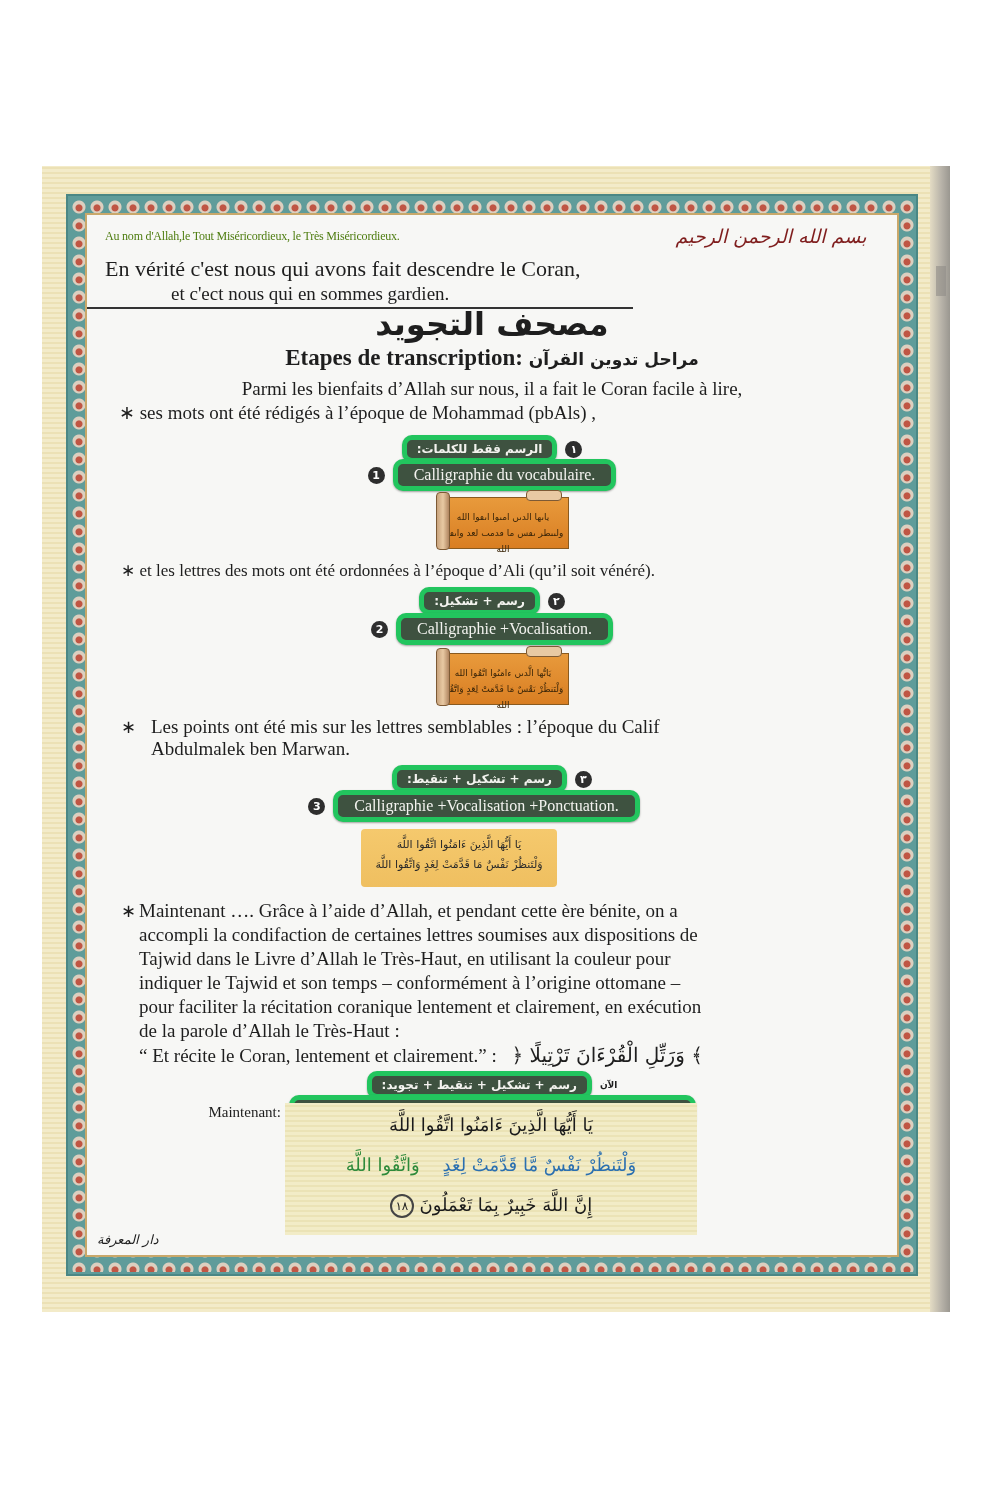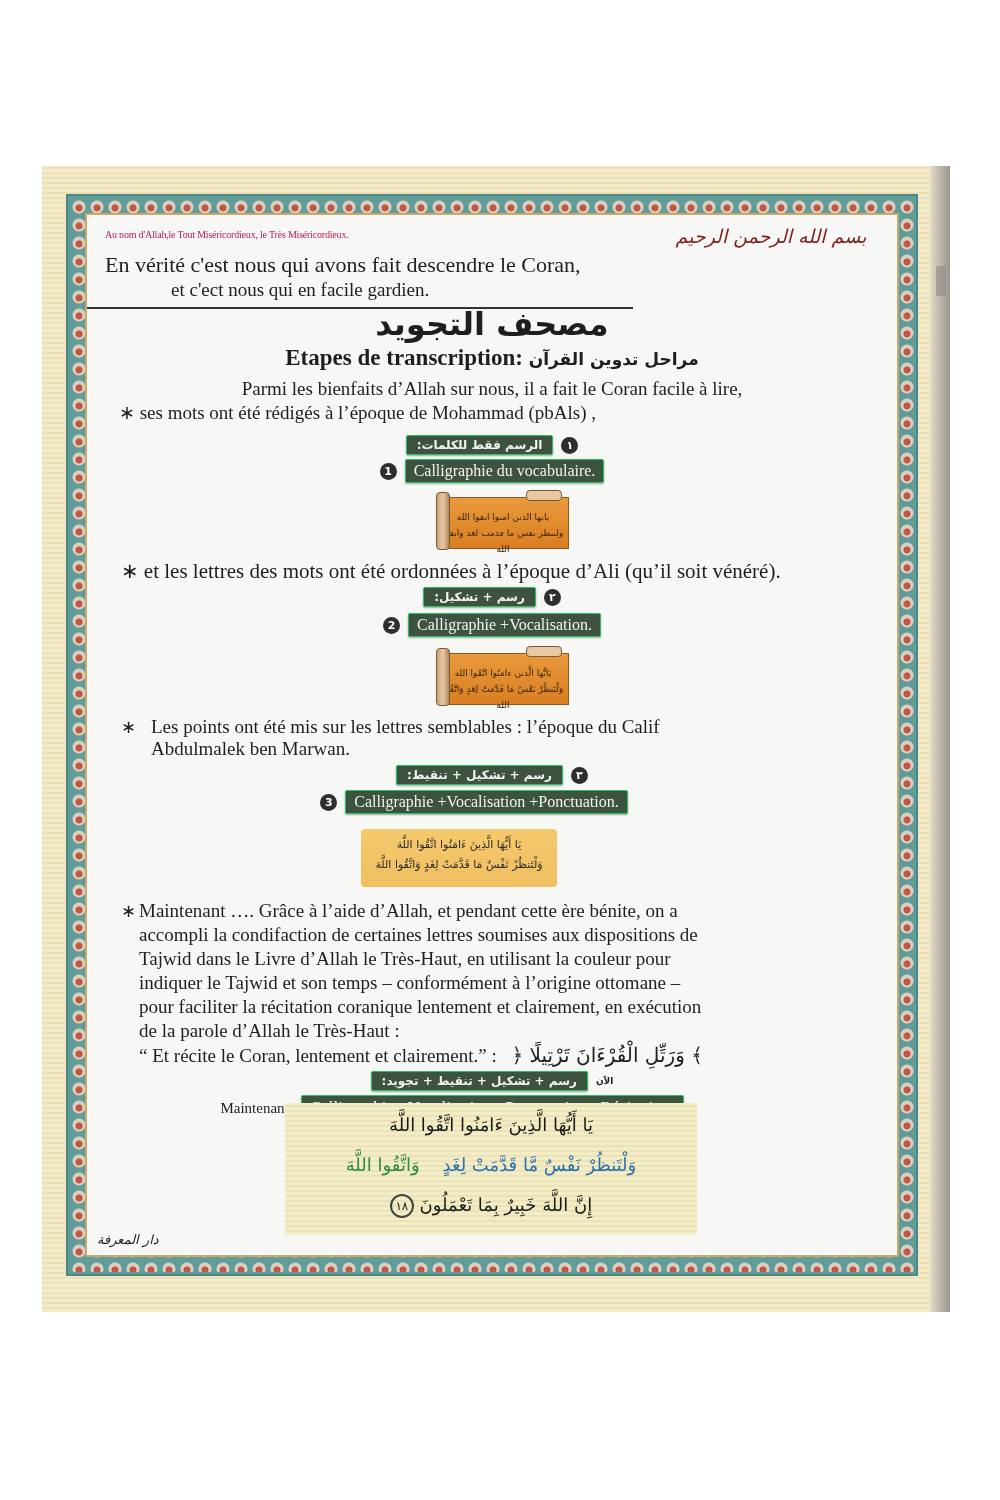--- a/index.html
+++ b/index.html
@@ -31,21 +31,21 @@
         radial-gradient(circle at 50% 50%, #f2d8c6 0 6px, transparent 7px) 0 0 / 18px 18px;
       opacity: .85;
     }
     .inner {
       position: relative; width: 100%; height: 100%;
       background: #f7f7f5;
       border: 2px solid #c9a86a;
     }
 
     .header-left { position: absolute; left: 18px; top: 14px; width: 540px; }
-    .h-small { font-size: 10px; color: #be185d; letter-spacing: -0.2px; }
+    .h-small { font-size: 12px; color: #4d7c0f; letter-spacing: -0.2px; }
     .h-line { font-size: 22px; margin-top: 12px; }
     .h-line2 { font-size: 19px; margin-left: 66px; margin-top: 1px; }
     .header-rule { position: absolute; left: 0px; top: 92px; width: 546px; border-top: 2px solid #333; }
     .header-arabic {
       position: absolute; right: 6px; top: 10px; width: 240px; text-align: center;
       font-family: "DejaVu Serif", serif; direction: rtl; color: #7f1d1d;
     }
     .basmala { font-size: 19px; font-style: italic; }
     .ayah-head { font-size: 19px; font-weight: bold; margin-top: 4px; letter-spacing: -1px; }
 
@@ -56,25 +56,25 @@
     .section-title {
       position: absolute; left: 0; right: 0; top: 130px; text-align: center;
       font-size: 23px; font-weight: bold;
     }
     .section-title .ar { font-family: "DejaVu Sans", sans-serif; font-size: 17px; direction: rtl; }
 
     .p { position: absolute; left: 14px; right: 14px; font-size: 19px; line-height: 24px; }
     .bullet { position: absolute; font-size: 18px; line-height: 24px; }
 
     .pill {
-      display: inline-block; background: #3e5240; color: #f3f3ef; border-radius: 2px;
-      border: 1px solid #22c55e; box-shadow: 0 1px 2px rgba(0,0,0,.35);
+      display: inline-block; background: #3e5240; color: #f3f3ef; border-radius: 10px;
+      border: 5px solid #22c55e; box-shadow: 0 1px 2px rgba(0,0,0,.35);
     }
     .pill-ar { font-family: "DejaVu Sans", sans-serif; font-weight: bold; font-size: 12px; padding: 2px 10px; direction: rtl; }
-    .pill-fr { font-family: "Liberation Serif", serif; font-size: 16px; padding: 2px 8px; }
+    .pill-fr { font-family: "Liberation Serif", serif; font-size: 16px; padding: 2px 16px; }
     .num-dot {
       display: inline-block; width: 17px; height: 17px; border-radius: 50%; background: #2e2e2e;
       color: #fff; font-size: 11px; text-align: center; line-height: 17px; vertical-align: middle;
       font-family: "DejaVu Sans", sans-serif; font-weight: bold;
     }
     .row { position: absolute; left: 0; right: 0; text-align: center; white-space: nowrap; }
     .row > * { vertical-align: middle; margin: 0 2px; }
 
     .scroll {
       position: absolute; background: linear-gradient(180deg, #e89a3c, #d97e22);
@@ -118,21 +118,21 @@
   <div class="spine">
       <div class="spine-mark"></div>
     </div>
 
   <div class="frame">
     <div class="inner">
 
       <div class="header-left">
         <div class="h-small">Au nom d'Allah,le Tout Miséricordieux, le Très Miséricordieux.</div>
         <div class="h-line">En vérité c'est nous qui avons fait descendre le Coran,</div>
-        <div class="h-line2">et c'ect nous qui en facile gardien.</div>
+        <div class="h-line2">et c'ect nous qui en sommes gardien.</div>
       </div>
       <div class="header-rule"></div>
       <div class="header-arabic">
         <div class="basmala">بسم الله الرحمن الرحيم</div>
       </div>
 
       <div class="title-ar">مصحف التجويد</div>
 
       <div class="section-title">
         <span>Etapes de transcription:</span>
@@ -151,21 +151,21 @@
       </div>
       <div class="row" style="top:244px;">
         <span class="num-dot">1</span>
         <span class="pill pill-fr">Calligraphie du vocabulaire.</span>
       </div>
       <div class="scroll" style="left:350px; top:282px; width:132px; height:52px;">
         <div>ياٮها الدٮں امٮوا اٮڡوا الله</div>
         <div>ولٮٮطر ٮڡس ما ڡدمٮ لعد واٮڡوا الله</div>
       </div>
 
-      <div class="p" style="top:344px; left:34px; font-size:21px;">
+      <div class="p" style="top:344px; left:34px; font-size:17px;">
         <span>∗</span>
         <span>et les lettres des mots ont été ordonnées à l’époque d’Ali (qu’il soit vénéré).</span>
       </div>
       <div class="row" style="top:372px;">
         <span class="pill pill-ar">رسم + تشكيل:</span>
         <span class="num-dot">٢</span>
       </div>
       <div class="row" style="top:398px;">
         <span class="num-dot">2</span>
         <span class="pill pill-fr">Calligraphie +Vocalisation.</span>

